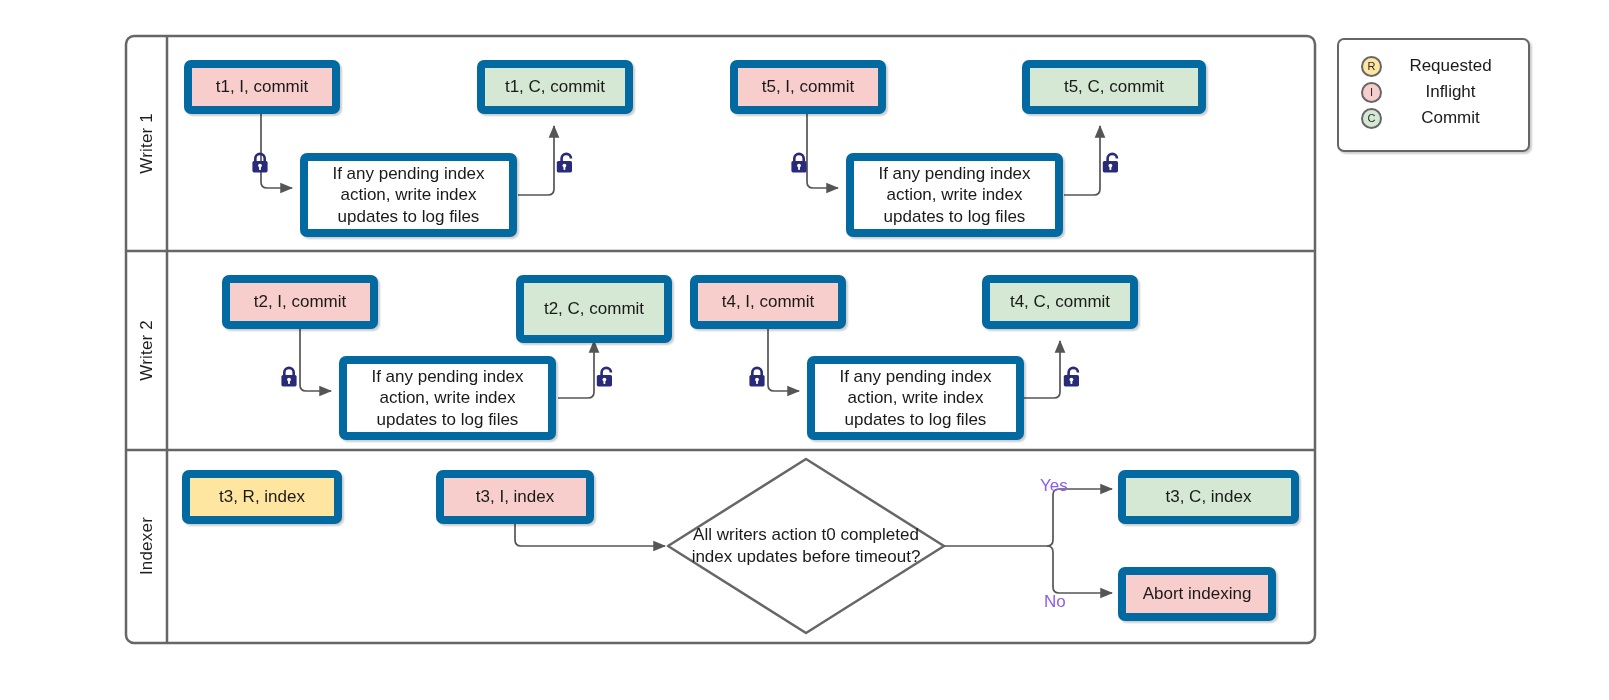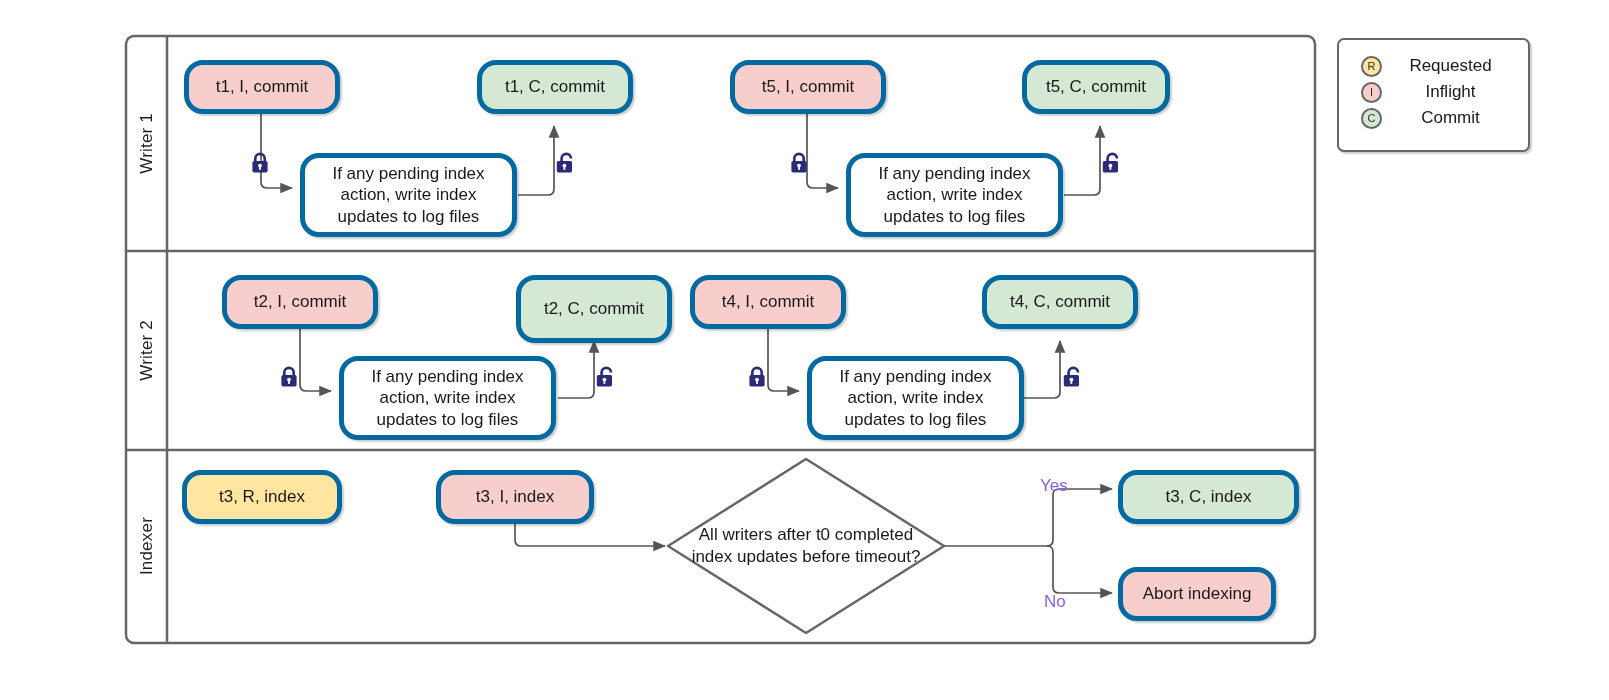--- a/index.html
+++ b/index.html
@@ -9,21 +9,21 @@
   .lane-label{
     font-size:17px;color:#1f1f1f;letter-spacing:.2px;
     writing-mode:vertical-rl;transform:rotate(180deg);
     white-space:nowrap;
   }
   .lane-label-wrap{
     position:absolute;display:flex;align-items:center;justify-content:center;
   }
   .node{
     position:absolute;box-sizing:border-box;
-    border:5px solid #0369a1;border-radius:19px;
+    border:8px solid #0369a1;border-radius:7px;
     display:flex;align-items:center;justify-content:center;
     text-align:center;color:#1a1a1a;font-size:17px;line-height:1.27;
     box-shadow:2px 2px 2px rgba(0,0,0,.20);
     padding:2px 6px;
   }
   .n-inflight{background:#f8cecc;}
   .n-commit{background:#d5e8d4;}
   .n-requested{background:#ffe6a0;}
   .n-plain{background:#ffffff;}
   .diamond-text{
@@ -104,35 +104,35 @@
   </div>
   <div class="lane-label-wrap" style="left:126px;top:450px;width:41px;height:193px;">
     <span class="lane-label">Indexer</span>
   </div>
 
   <div class="node n-inflight" style="left:184px;top:60px;width:156px;height:54px;">t1, I, commit</div>
   <div class="node n-commit" style="left:477px;top:60px;width:156px;height:54px;">t1, C, commit</div>
   <div class="node n-plain" style="left:300px;top:153px;width:217px;height:84px;">If any pending index action, write index updates to log files</div>
 
   <div class="node n-inflight" style="left:730px;top:60px;width:156px;height:54px;">t5, I, commit</div>
-  <div class="node n-commit" style="left:1022px;top:60px;width:148px;height:54px;">t5, C, commit</div>
+  <div class="node n-commit" style="left:1022px;top:60px;width:184px;height:54px;">t5, C, commit</div>
   <div class="node n-plain" style="left:846px;top:153px;width:217px;height:84px;">If any pending index action, write index updates to log files</div>
 
   <div class="node n-inflight" style="left:222px;top:275px;width:156px;height:54px;">t2, I, commit</div>
   <div class="node n-commit" style="left:516px;top:275px;width:156px;height:68px;">t2, C, commit</div>
   <div class="node n-plain" style="left:339px;top:356px;width:217px;height:84px;">If any pending index action, write index updates to log files</div>
 
   <div class="node n-inflight" style="left:690px;top:275px;width:156px;height:54px;">t4, I, commit</div>
   <div class="node n-commit" style="left:982px;top:275px;width:156px;height:54px;">t4, C, commit</div>
   <div class="node n-plain" style="left:807px;top:356px;width:217px;height:84px;">If any pending index action, write index updates to log files</div>
 
   <div class="node n-requested" style="left:182px;top:470px;width:160px;height:54px;">t3, R, index</div>
   <div class="node n-inflight" style="left:436px;top:470px;width:158px;height:54px;">t3, I, index</div>
 
-  <div class="diamond-text" style="left:683px;top:500px;width:246px;height:92px;">All writers after t0 completed index updates before timeout?</div>
+  <div class="diamond-text" style="left:683px;top:500px;width:246px;height:92px;">All writers action t0 completed index updates before timeout?</div>
 
   <div class="node n-commit" style="left:1118px;top:470px;width:181px;height:54px;">t3, C, index</div>
   <div class="node n-inflight" style="left:1118px;top:567px;width:158px;height:54px;">Abort indexing</div>
 
   <div class="edge-label" style="left:1040px;top:476px;">Yes</div>
   <div class="edge-label" style="left:1044px;top:592px;">No</div>
 
   <svg class="lock" style="left:249px;top:152px;" viewBox="0 0 22 22">
     <path d="M6.3 9 V6.6 a4.7 4.7 0 0 1 9.4 0 V9" fill="none" stroke="#2a2a7a" stroke-width="2.6"></path>
     <rect x="3.4" y="9" width="15.2" height="11.4" rx="1.6" fill="#2a2a7a"></rect>

